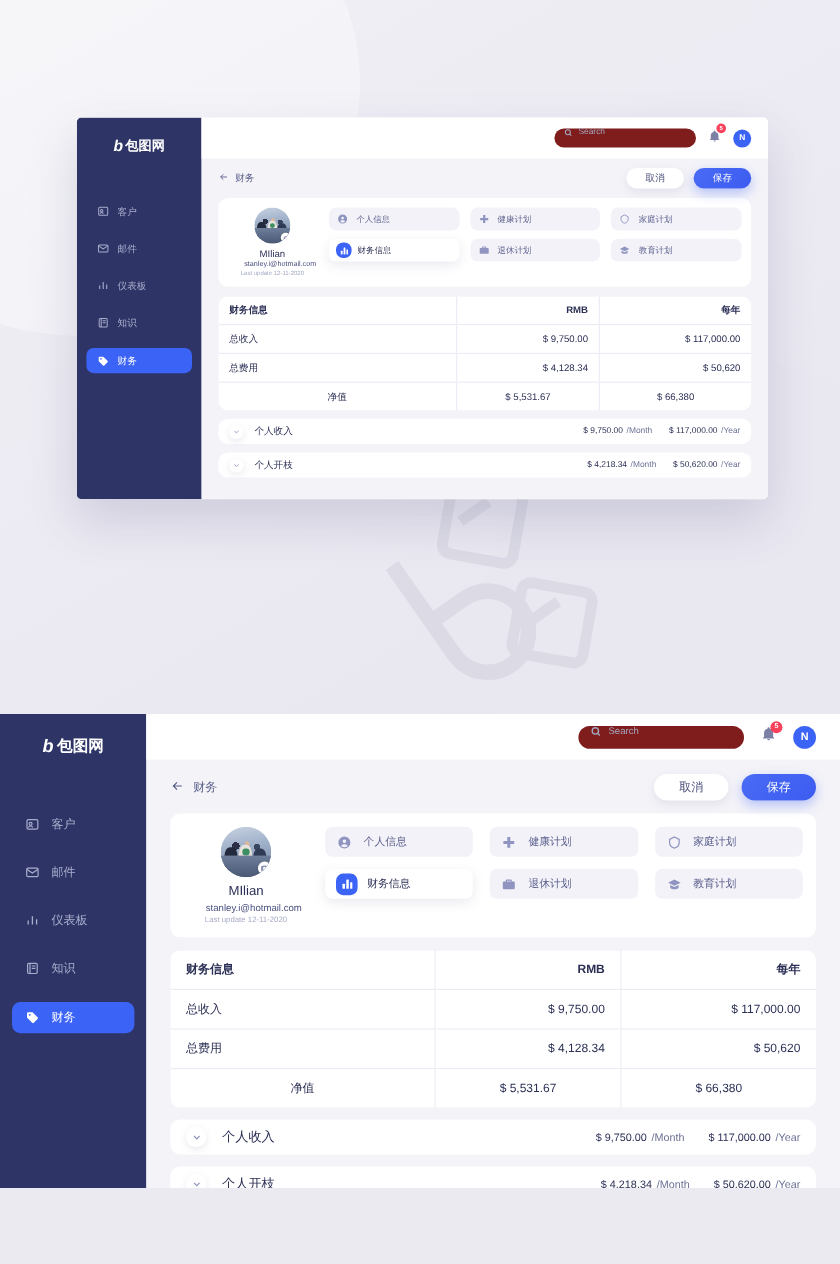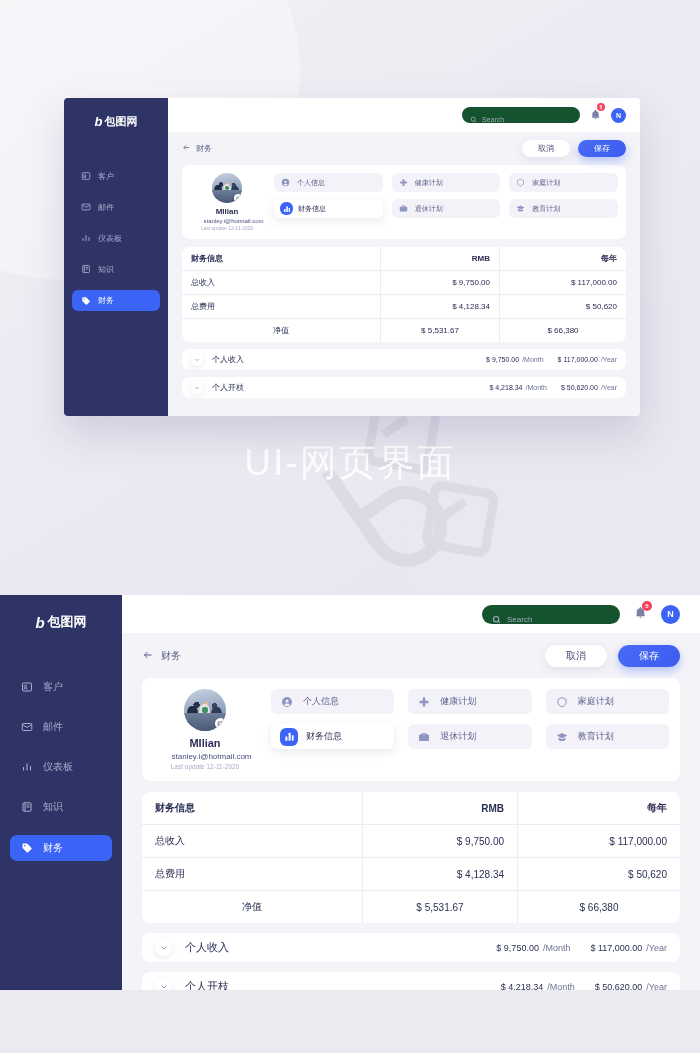--- a/index.html
+++ b/index.html
@@ -74,22 +74,22 @@
   }
   .nav-item.active{
     background:#3b63f6;color:#fff;
   }
   .nav-ico{display:inline-flex;align-items:center;justify-content:center;}
   .nav-ico svg{display:block;}
 
   .content{position:absolute;top:0;right:0;bottom:0;background:#f4f3f8;}
   .topbar{background:#fff;display:flex;align-items:center;justify-content:flex-end;}
   .search{
-    display:flex;align-items:flex-end;
-    background:#14532d;border-radius:999px;color:#a5a8c0;
+    display:flex;align-items:flex-start;
+    background:#7f1d1d;border-radius:999px;color:#a5a8c0;
   }
   .search svg{display:block;}
   .bell{position:relative;display:inline-flex;color:#7c80a5;}
   .badge{
     position:absolute;background:#f8415a;color:#fff;border-radius:999px;
     display:flex;align-items:center;justify-content:center;font-weight:700;
   }
   .avatar{
     background:#3b63f6;color:#fff;border-radius:50%;
     display:flex;align-items:center;justify-content:center;font-weight:600;
@@ -122,21 +122,21 @@
   }
   .ava-img .p1{position:absolute;left:8%;top:40%;width:26%;height:48%;background:#232a3d;border-radius:40% 40% 0 0;}
   .ava-img .p2{position:absolute;left:36%;top:36%;width:26%;height:52%;background:#e8e2dc;border-radius:40% 40% 0 0;}
   .ava-img .p3{position:absolute;left:64%;top:42%;width:26%;height:46%;background:#2f3b55;border-radius:40% 40% 0 0;}
   .ava-img .g1{position:absolute;left:44%;top:44%;width:12%;height:12%;background:#3d8f63;border-radius:50%;}
   .cam{
     position:absolute;border-radius:50%;background:#fff;
     display:flex;align-items:center;justify-content:center;color:#8b90b5;
     box-shadow:0 1px 3px rgba(0,0,0,.15);
   }
-  .pname{color:#2b2f55;font-weight:700;}
+  .pname{color:#2b2f55;font-weight:400;}
   .pmail{color:#4b5080;margin-left:13px;}
   .pupd{color:#a7abc6;}
 
   .opt{
     display:flex;align-items:center;
     background:#f3f2f9;border-radius:6px;color:#5b608c;
   }
   .opt.active{background:#fff;box-shadow:0 3px 10px rgba(90,95,138,.13);color:#2b2f55;}
   .opt-ico{display:flex;align-items:center;justify-content:center;color:#8f95c0;}
   .opt.active .opt-ico{background:#3b63f6;color:#fff;border-radius:6px;}
@@ -174,21 +174,20 @@
     <svg viewBox="0 0 200 200">
       <g transform="rotate(-35 100 100)" fill="none" stroke="#6b6f90" stroke-width="7">
         <path d="M52 30 v70 a26 26 0 1 0 26 -26 h-26" stroke-width="10"></path>
         <rect x="92" y="18" width="46" height="46" rx="6" transform="rotate(45 115 41)"></rect>
         <rect x="92" y="96" width="46" height="46" rx="6" transform="rotate(45 115 119)"></rect>
         <path d="M104 32 l22 0 M104 110 l22 0"></path>
       </g>
     </svg>
   </div>
 
-  <div class="wm-title">UI-网页界面</div>
 
   <div class="app" id="app-small" style="left:64px;top:98px;width:576px;height:318px;border-radius:4px;box-shadow:0 18px 40px rgba(70,74,120,.18);">
 
     <div class="sidebar" style="width:104px;">
       <div class="logo" style="height:46px;font-size:11px;">
         <span class="logo-mark" style="font-size:13px;margin-right:2px;">b</span>
         <span>包图网</span>
       </div>
       <div class="nav" style="margin-top:22px;padding:0 8px;gap:11px;">
         <div class="nav-item" style="height:20px;padding:0 7px;font-size:8px;">

